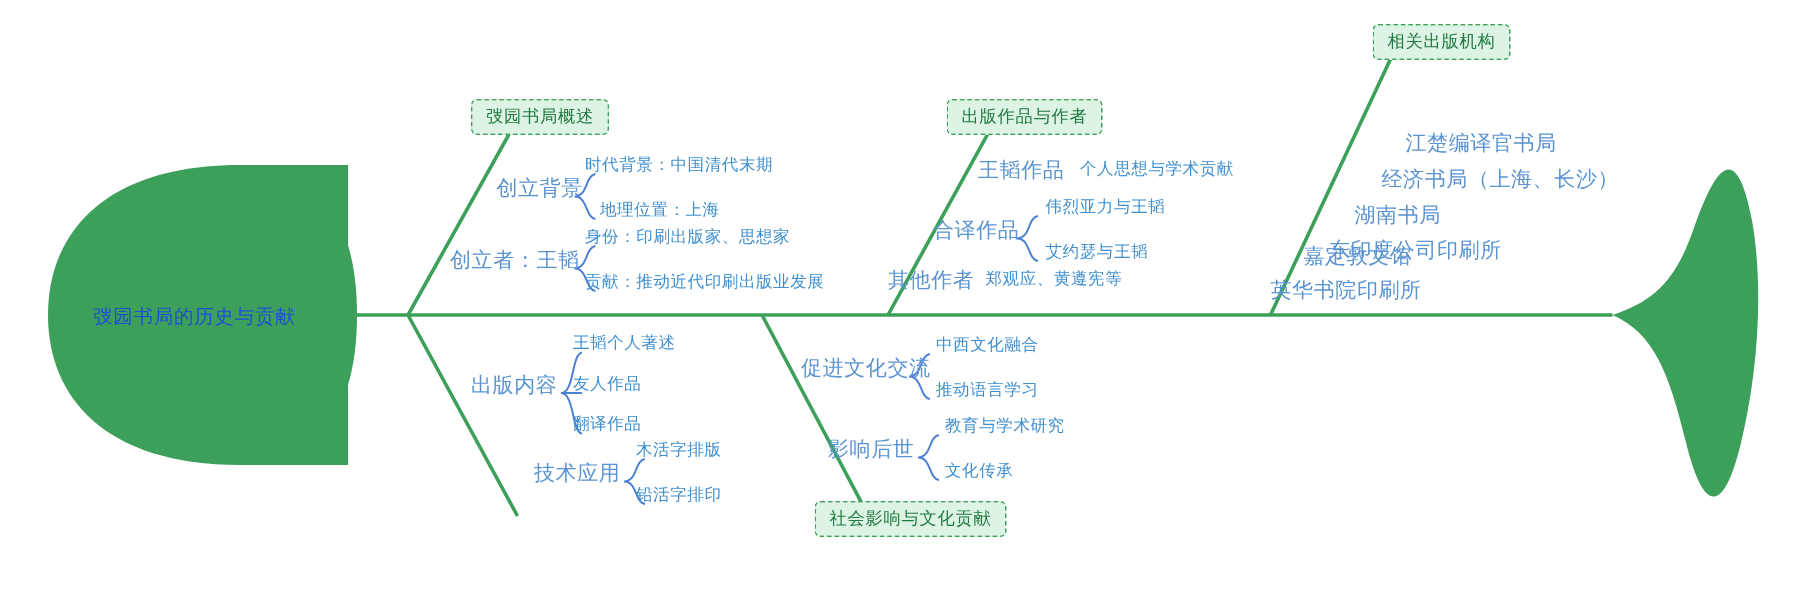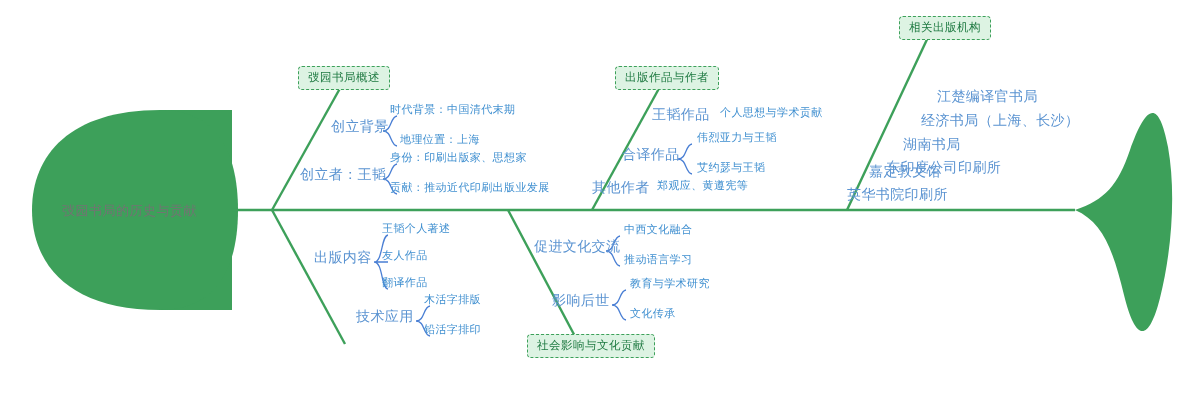--- a/index.html
+++ b/index.html
@@ -14,24 +14,25 @@
     position:absolute;
     background:#ddf3e3;
     border:1px dashed #3da05a;
     border-radius:4px;
     color:#1f7a42;
     font-size:11.5px;
     line-height:1;
     padding:5px 9px;
     white-space:nowrap;
     letter-spacing:0.5px;
+    margin-left:16px;
   }
   .center-label{
     position:absolute;
-    color:#737373;
+    color:#1d4ed8;
     font-size:13px;
     white-space:nowrap;
     letter-spacing:0.5px;
   }
   .node{
     position:absolute;
     white-space:nowrap;
     line-height:1;
   }
   .lvl1{

